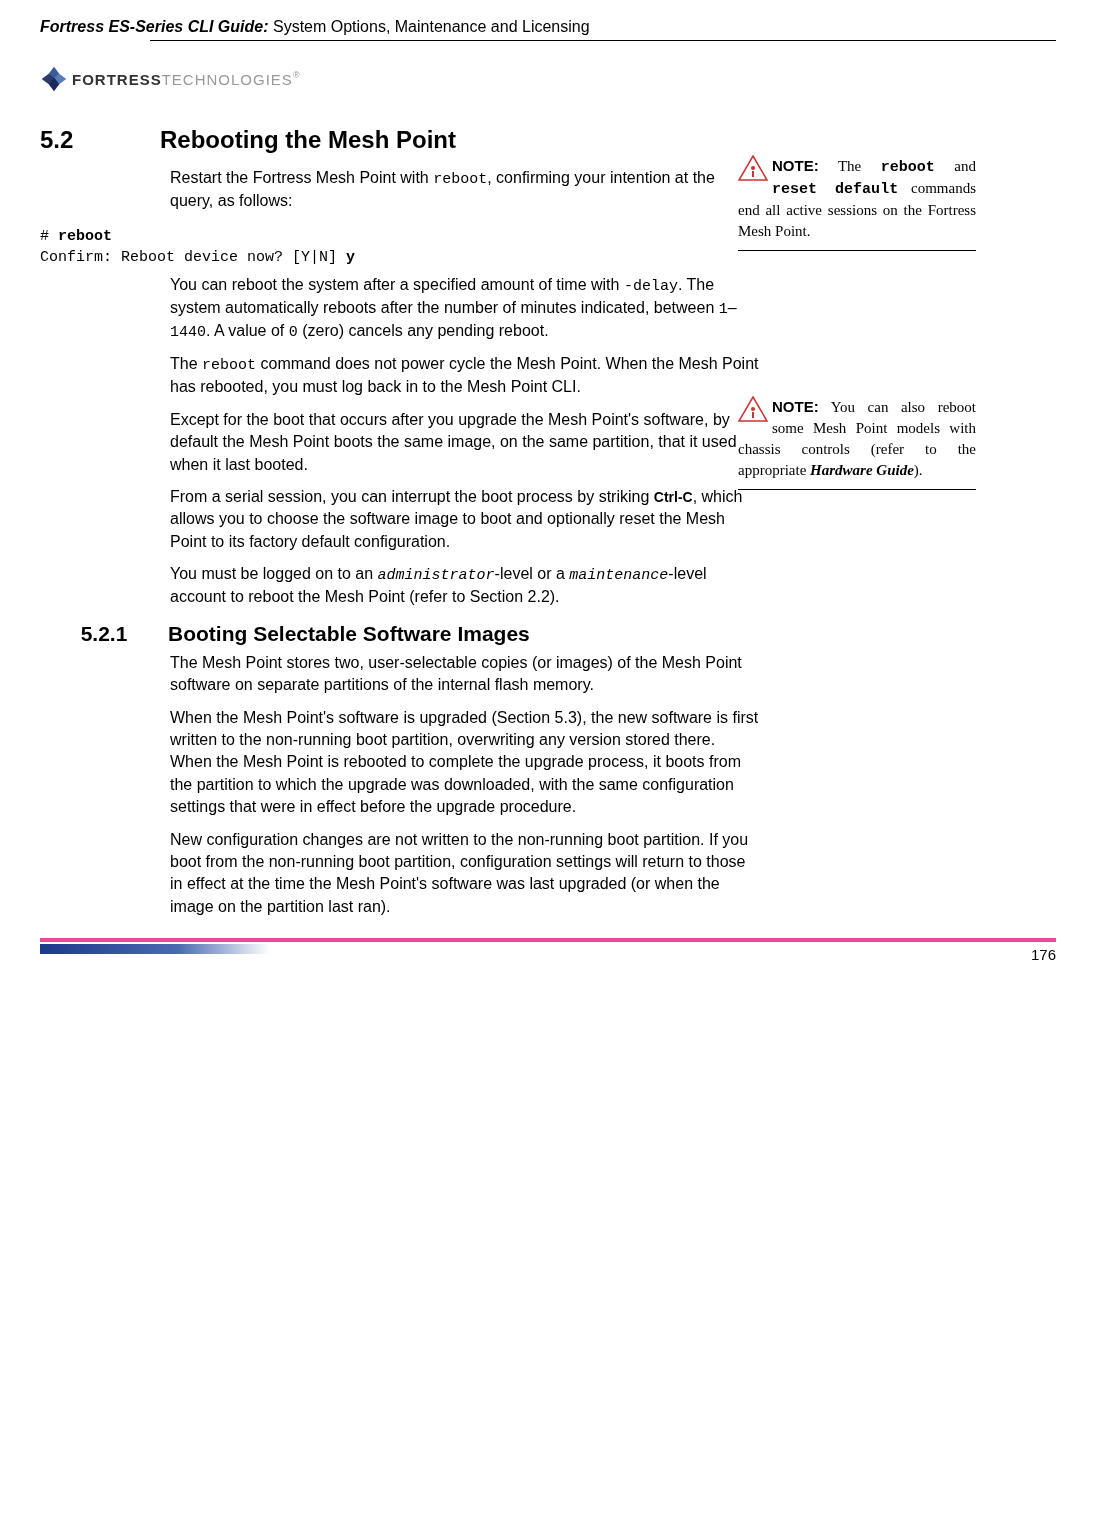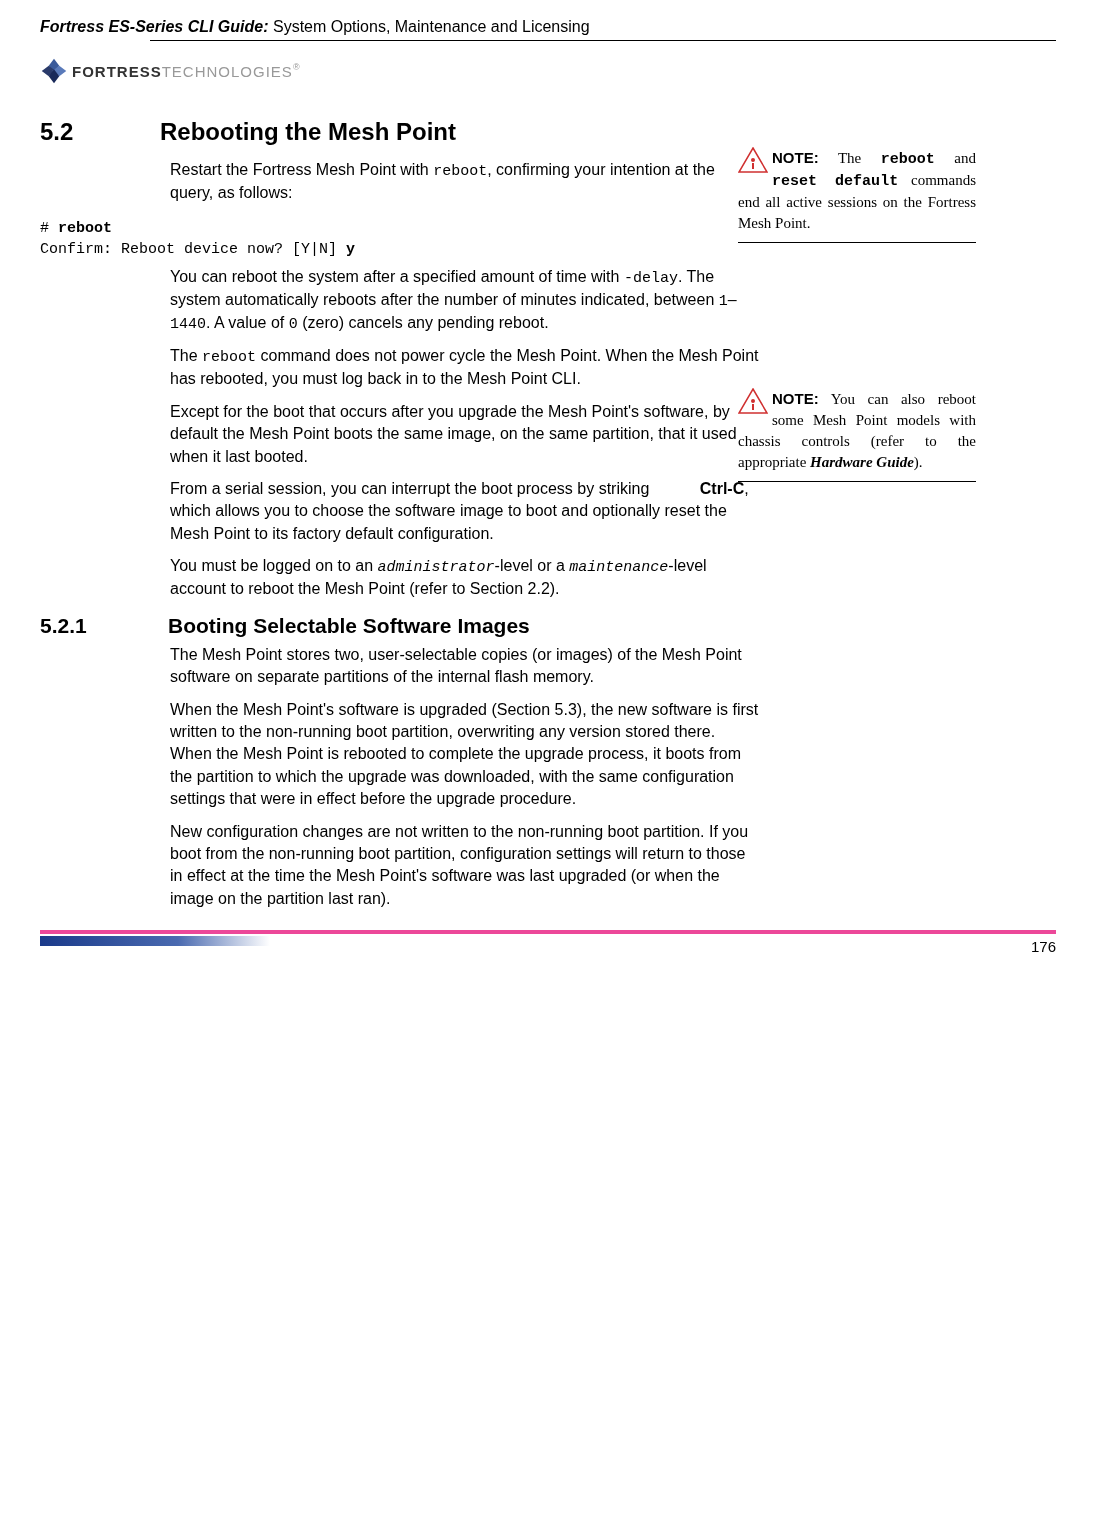--- a/index.html
+++ b/index.html
@@ -43,21 +43,21 @@
       padding-top: 6px;
     }
     .doc-title b {
       font-style: italic;
       font-weight: bold;
     }
     .fortress-row {
       display: flex;
       align-items: center;
       gap: 4px;
-      margin-top: 16px;
+      margin-top: 24px;
     }
     .ft-icon {
       width: 28px;
       height: 28px;
     }
     .fortress-tech {
       font-size: 15px;
       letter-spacing: 1px;
     }
     .fortress-tech .bold { font-weight: 900; color:#333; }
@@ -90,41 +90,41 @@
       font-size: 24px;
       margin: 0 0 10px 0;
     }
     h2.sec .num { display:inline-block; width: 120px;}
     h3.subsec {
       font-family: Verdana, Arial, sans-serif;
       font-weight: bold;
       font-size: 21px;
       margin: 10px 0 4px 0;
     }
-    h3.subsec .num { display:inline-block; width: 128px;}
+    h3.subsec .num { display:inline-block; width: 128px; text-align: center;}
     .body-para {
       margin-left: 130px;
       margin-bottom: 10px;
     }
     .code-block {
       font-family: 'Courier New', monospace;
       font-size: 15px;
       white-space: pre;
       margin: 14px 0 6px 0;
     }
     .code-inline {
       font-family: 'Courier New', monospace;
       font-size: 15px;
     }
     .code-italic {
       font-family: 'Courier New', monospace;
       font-style: italic;
       font-size: 15px;
     }
-    .ctrl { font-family: Tahoma, Arial, sans-serif; font-weight: bold; font-size: 16px; margin-left: 46px;}
+    .ctrl { font-family: Tahoma, Arial, sans-serif; font-weight: bold; font-size: 14px;}
     .note-box {
       border-bottom: 1px solid #000;
       padding-bottom: 8px;
       margin-bottom: 10px;
     }
     .note-icon {
       float: left;
       margin-right: 4px;
     }
     .note-label { font-weight: bold; font-family: Arial, sans-serif;}

